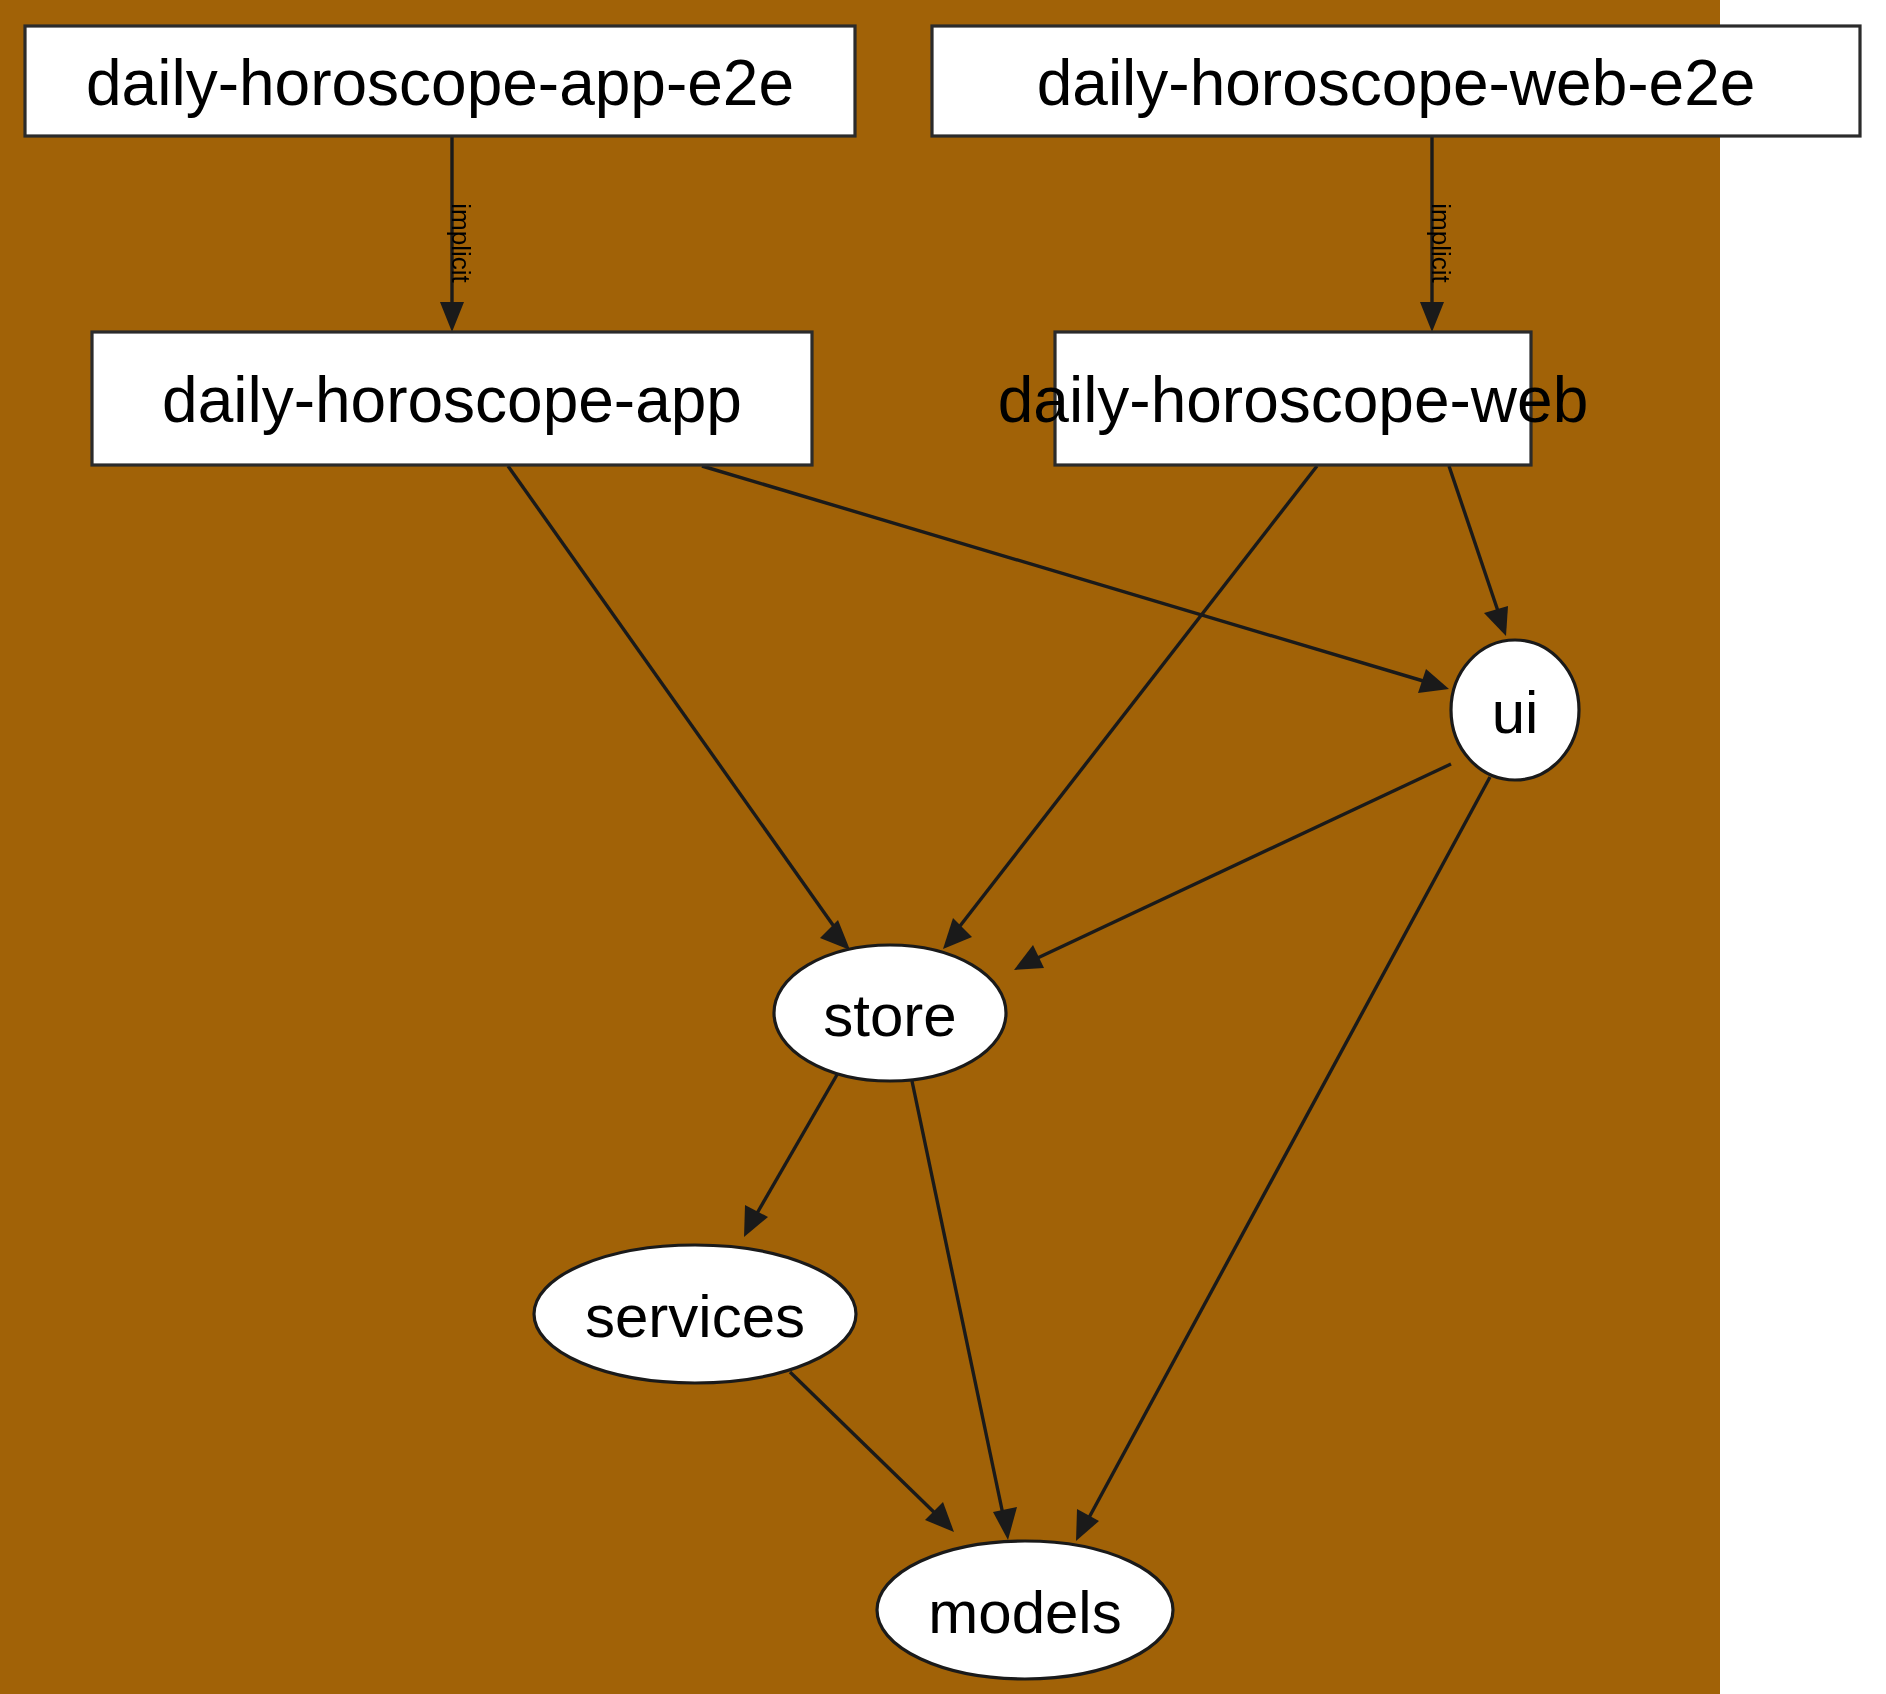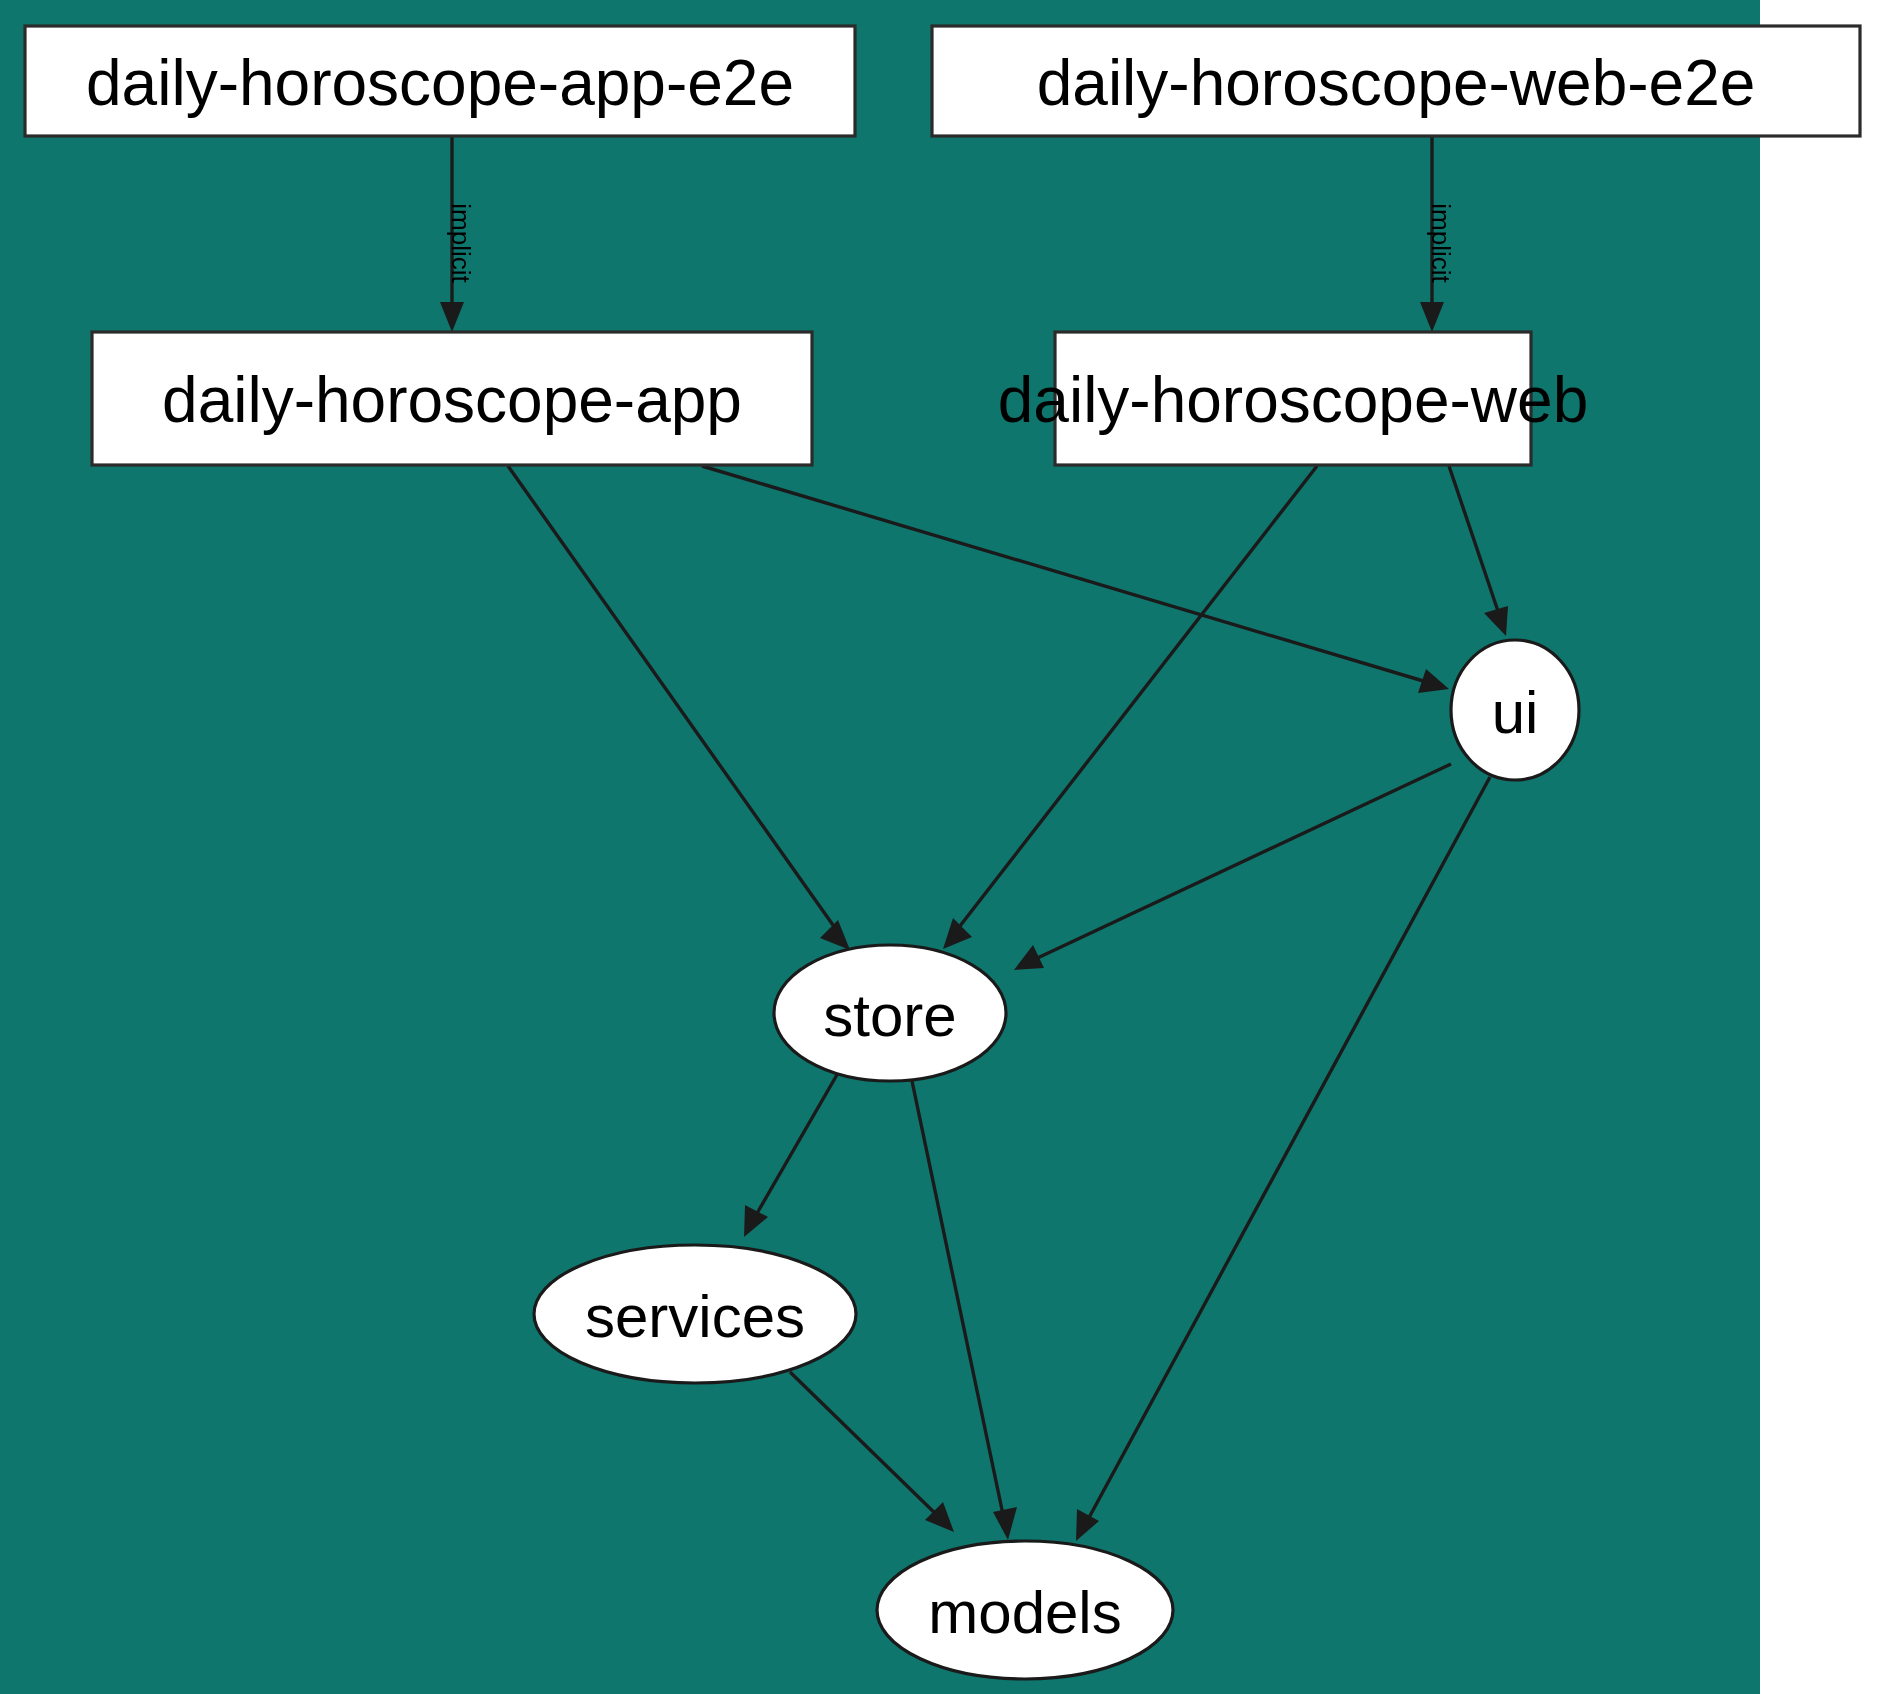--- a/index.html
+++ b/index.html
@@ -10,22 +10,21 @@
   body {
     width: 1886px;
     height: 1694px;
     font-family: "Liberation Sans", sans-serif;
     overflow: hidden;
   }
   #graph-root {
     position: relative;
     width: 1720px;
     height: 1694px;
-    background: #0f766e;
-    padding-left: 40px;
+    background: #a16207;
   }
   #graph-svg {
     position: absolute;
     left: 0;
     top: 0;
     width: 1886px;
     height: 1694px;
     display: block;
   }
   .node-box-rect {

